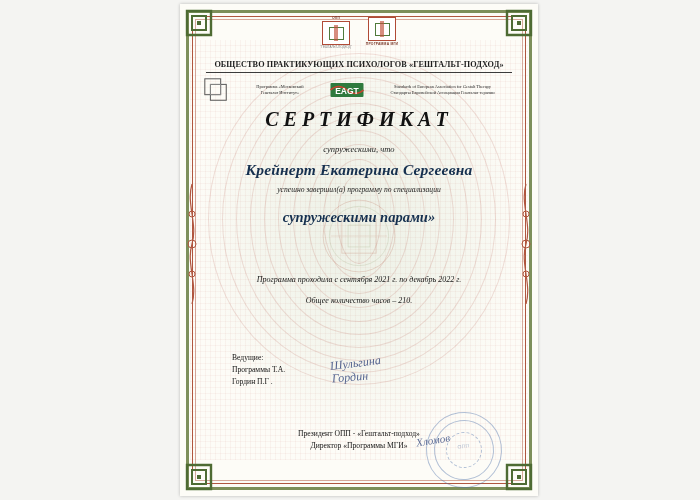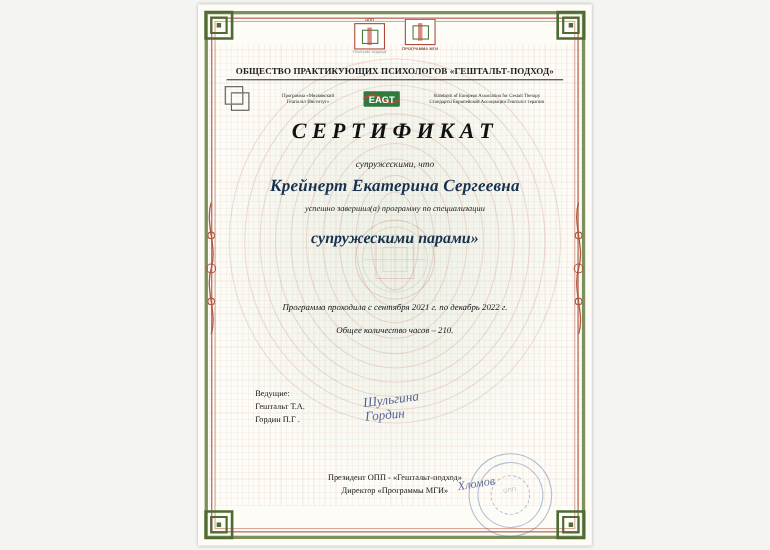--- a/index.html
+++ b/index.html
@@ -465,21 +465,21 @@
       <div class="line-prog">успешно завершил(а) программу по специализации</div>
       <div id="program-name">
         <div>супружескими парами»</div>
       </div>
       <div class="line-dates">Программа проходила с сентября 2021 г. по декабрь 2022 г.</div>
       <div class="line-hours">Общее количество часов – 210.</div>
     </div>
 
     <div id="leaders">
       <div>Ведущие:</div>
-      <div>Гештальт Т.А.</div>
+      <div>Программы Т.А.</div>
       <div>Гордин П.Г .</div>
     </div>
 
     <div class="sig" id="sig-1">Шульгина</div>
     <div class="sig" id="sig-2">Гордин</div>
 
     <div id="footer-block">
       <div>Президент ОПП - «Гештальт-подход»</div>
       <div>Директор «Программы МГИ»</div>
     </div>

